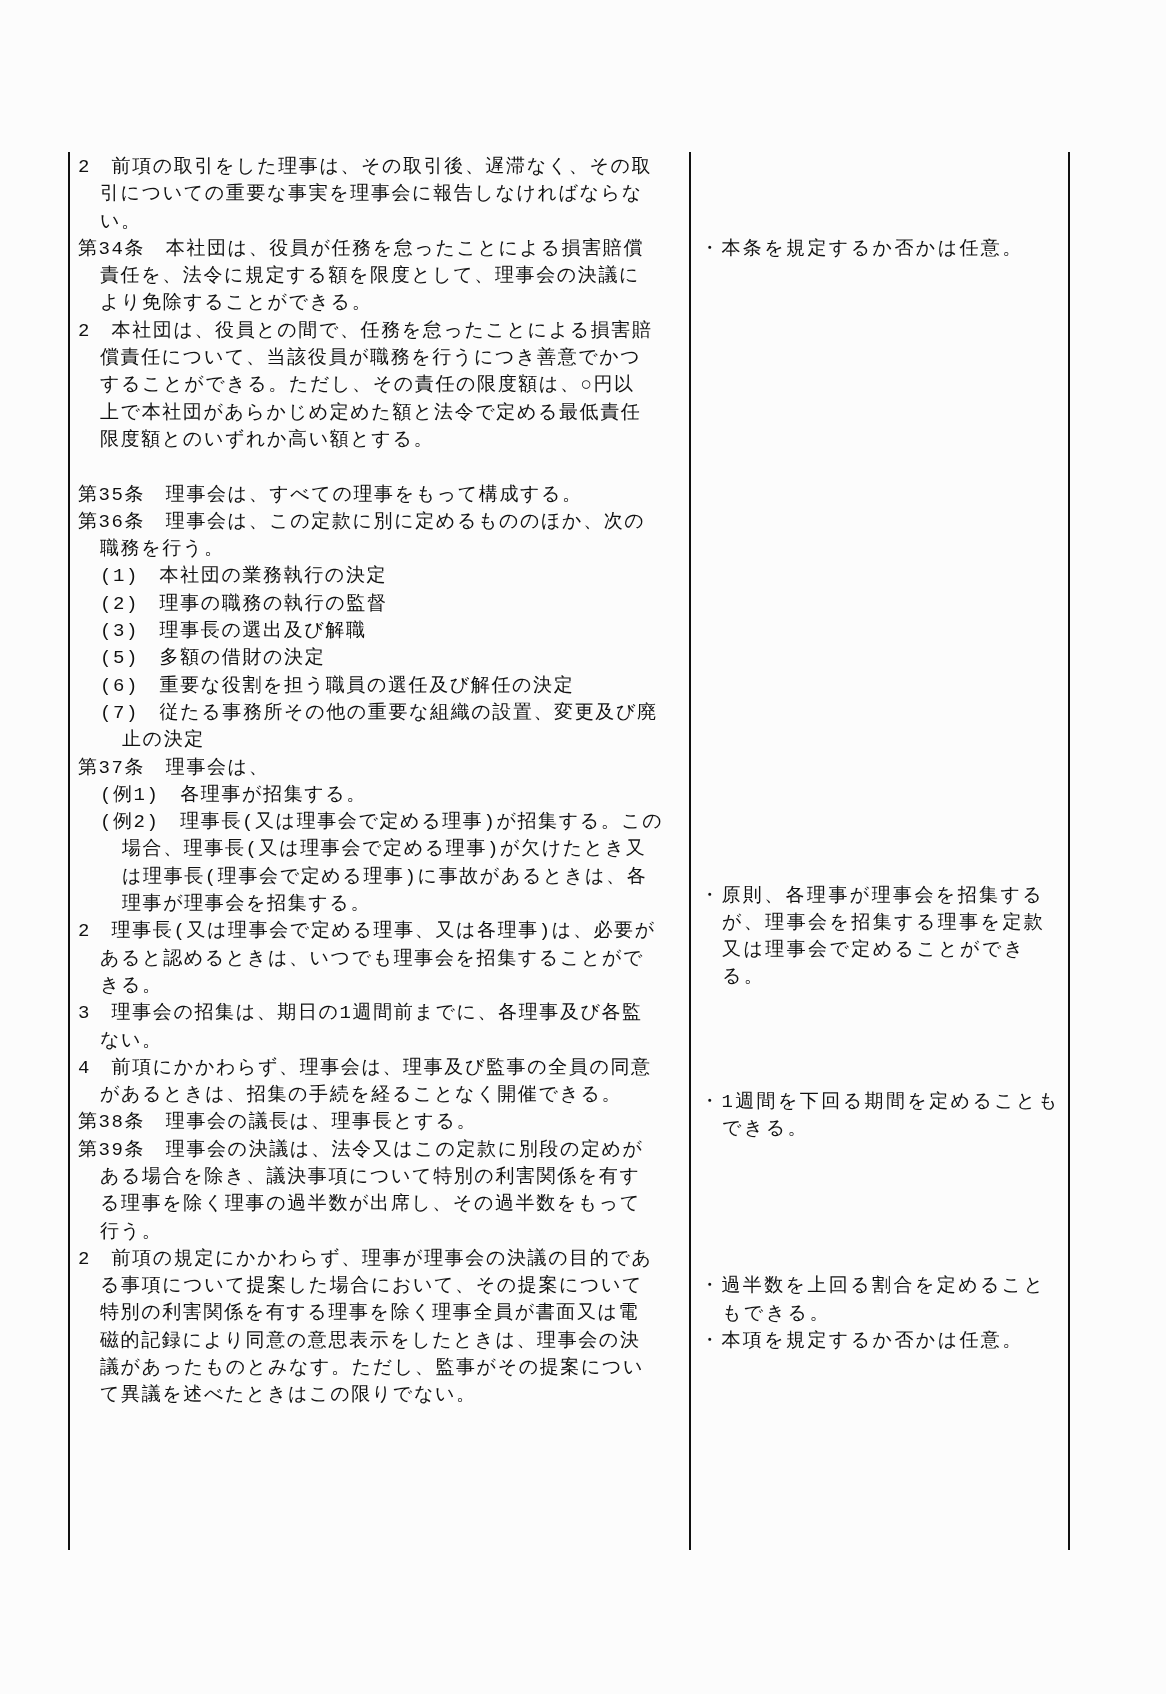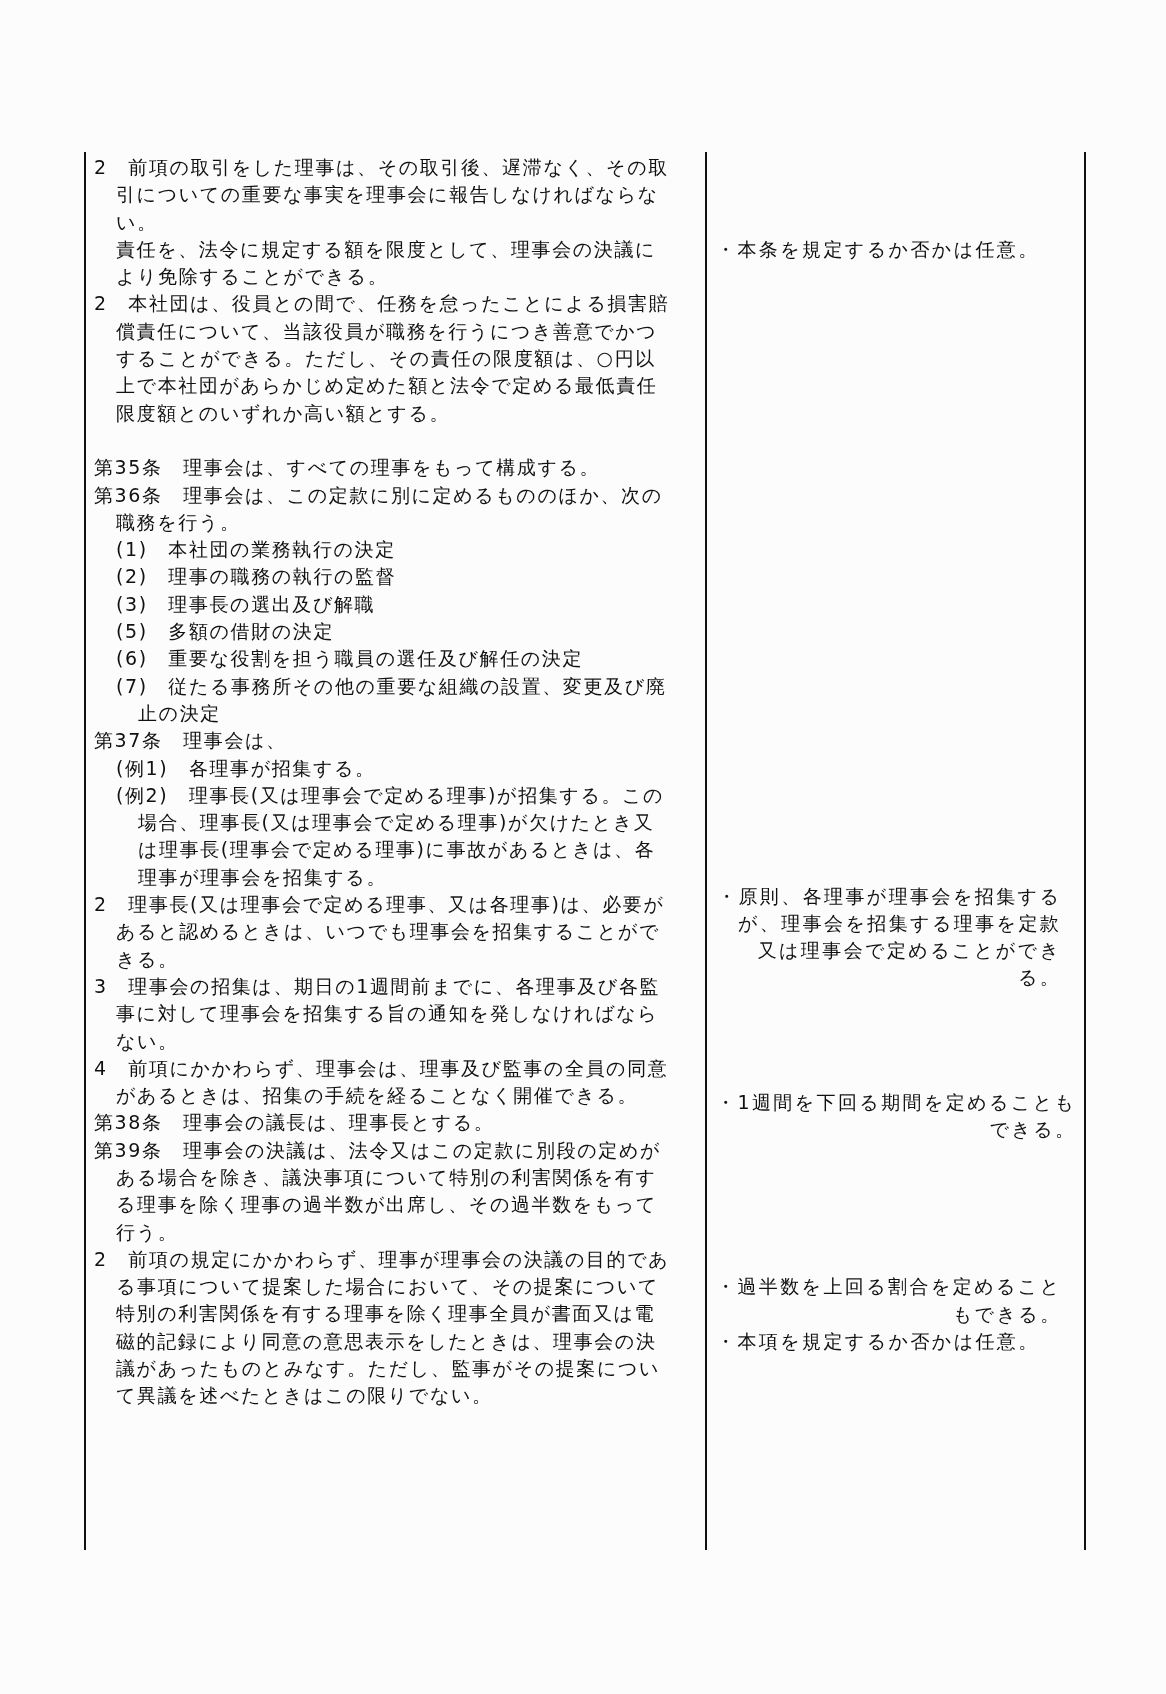--- a/index.html
+++ b/index.html
@@ -6,22 +6,22 @@
   body {
     width: 1166px; height: 1694px;
     background: #fcfcfc;
     position: relative;
     font-family: "DejaVu Sans", "Liberation Sans", sans-serif;
     color: #111;
     overflow: hidden;
   }
   .table {
     position: absolute;
-    left: 84px; top: 152px;
-    width: 898px; height: 1398px;
+    left: 68px; top: 152px;
+    width: 898px; height: 1398px; font-family: Liberation Mono, monospace;
   }
   .vline {
     position: absolute; top: 0; bottom: 0;
     width: 2px; background: #111;
   }
   .col-left {
     position: absolute; left: 10px; top: 2px; width: 600px;
   }
   .col-right {
     position: absolute; left: 632px; top: 2px; width: 356px;
@@ -30,34 +30,35 @@
     height: 27.3px; line-height: 27.3px;
     font-size: 19px; white-space: nowrap;
     letter-spacing: 1.6px;
   }
   .i1 { padding-left: 22px; }
   .i2 { padding-left: 22px; }
   .i3 { padding-left: 44px; }
   .chap { padding-left: 66px; }
   .note { letter-spacing: 2.4px; }
   .note-indent { padding-left: 22px; }
-  .abs { position: absolute; left: 0; text-align: right; }
+  .abs { position: absolute; left: 0; }
 </style>
 </head>
 <body>
 
 <div class="table">
   <div class="vline" style="left:0;"></div>
   <div class="vline" style="left:621px;"></div>
   <div class="vline" style="left:1000px;"></div>
 
   <div class="col-left" id="col-left">
       <div class="ln ">2　前項の取引をした理事は、その取引後、遅滞なく、その取</div>
       <div class="ln i2">引についての重要な事実を理事会に報告しなければならな</div>
       <div class="ln i2">い。</div>
+      <div class="ln ">第34条　本社団は、役員が任務を怠ったことによる損害賠償</div>
       <div class="ln i2">責任を、法令に規定する額を限度として、理事会の決議に</div>
       <div class="ln i2">より免除することができる。</div>
       <div class="ln ">2　本社団は、役員との間で、任務を怠ったことによる損害賠</div>
       <div class="ln i2">償責任について、当該役員が職務を行うにつき善意でかつ</div>
       <div class="ln i2">することができる。ただし、その責任の限度額は、○円以</div>
       <div class="ln i2">上で本社団があらかじめ定めた額と法令で定める最低責任</div>
       <div class="ln i2">限度額とのいずれか高い額とする。</div>
       <div class="ln"></div>
       <div class="ln ">第35条　理事会は、すべての理事をもって構成する。</div>
       <div class="ln ">第36条　理事会は、この定款に別に定めるもののほか、次の</div>
@@ -72,21 +73,20 @@
       <div class="ln ">第37条　理事会は、</div>
       <div class="ln i1">(例1)　各理事が招集する。</div>
       <div class="ln i1">(例2)　理事長(又は理事会で定める理事)が招集する。この</div>
       <div class="ln i3">場合、理事長(又は理事会で定める理事)が欠けたとき又</div>
       <div class="ln i3">は理事長(理事会で定める理事)に事故があるときは、各</div>
       <div class="ln i3">理事が理事会を招集する。</div>
       <div class="ln ">2　理事長(又は理事会で定める理事、又は各理事)は、必要が</div>
       <div class="ln i2">あると認めるときは、いつでも理事会を招集することがで</div>
       <div class="ln i2">きる。</div>
       <div class="ln ">3　理事会の招集は、期日の1週間前までに、各理事及び各監</div>
-      <div class="ln i2">事に対して理事会を招集する旨の通知を発しなければなら</div>
       <div class="ln i2">ない。</div>
       <div class="ln ">4　前項にかかわらず、理事会は、理事及び監事の全員の同意</div>
       <div class="ln i2">があるときは、招集の手続を経ることなく開催できる。</div>
       <div class="ln ">第38条　理事会の議長は、理事長とする。</div>
       <div class="ln ">第39条　理事会の決議は、法令又はこの定款に別段の定めが</div>
       <div class="ln i2">ある場合を除き、議決事項について特別の利害関係を有す</div>
       <div class="ln i2">る理事を除く理事の過半数が出席し、その過半数をもって</div>
       <div class="ln i2">行う。</div>
       <div class="ln ">2　前項の規定にかかわらず、理事が理事会の決議の目的であ</div>
       <div class="ln i2">る事項について提案した場合において、その提案について</div>

